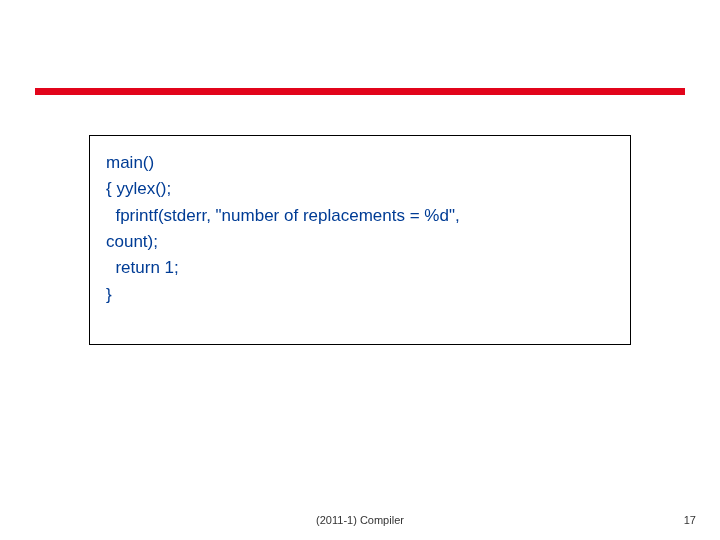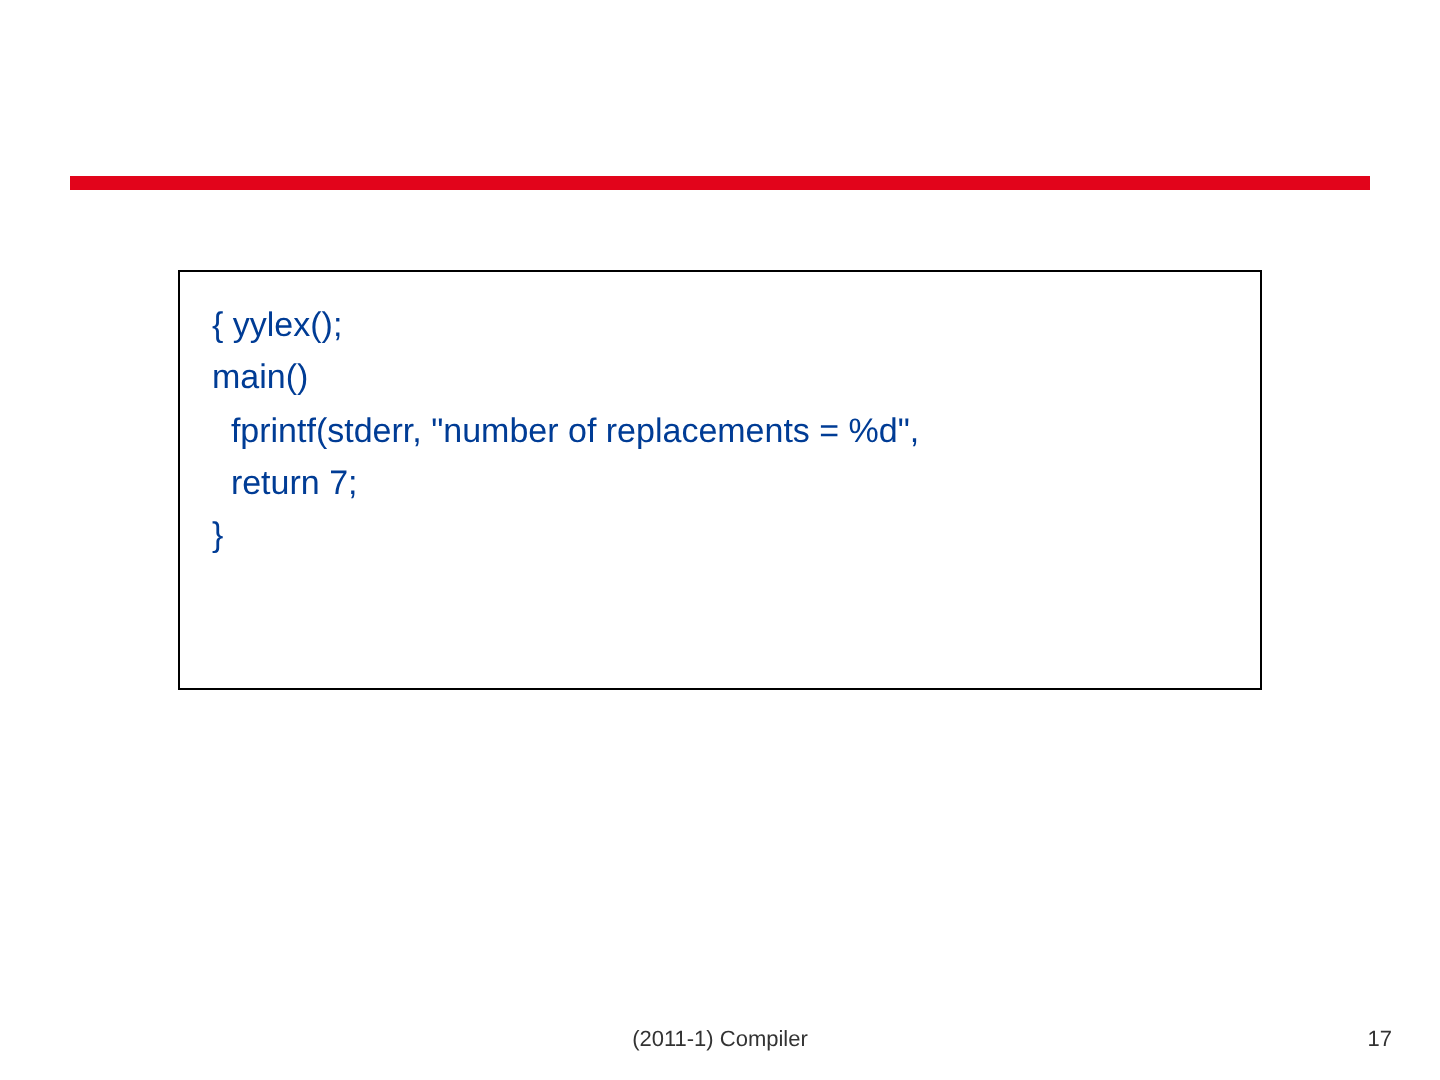--- a/index.html
+++ b/index.html
@@ -49,22 +49,23 @@
     color: #333;
   }
 </style>
 </head>
 <body>
 
 <div class="slide">
   <div class="redbar"></div>
 
   <div class="codebox">
+    <div class="codeline">main()</div>
     <div class="codeline">{ yylex();</div>
-    <div class="codeline">main()</div>
     <div class="codeline">  fprintf(stderr, "number of replacements = %d",</div>
-    <div class="codeline">  return 7;</div>
+    <div class="codeline">count);</div>
+    <div class="codeline">  return 1;</div>
     <div class="codeline">}</div>
   </div>
 
   <div class="footer-center">(2011-1) Compiler</div>
   <div class="footer-right">17</div>
 </div>
 
 </body></html>

